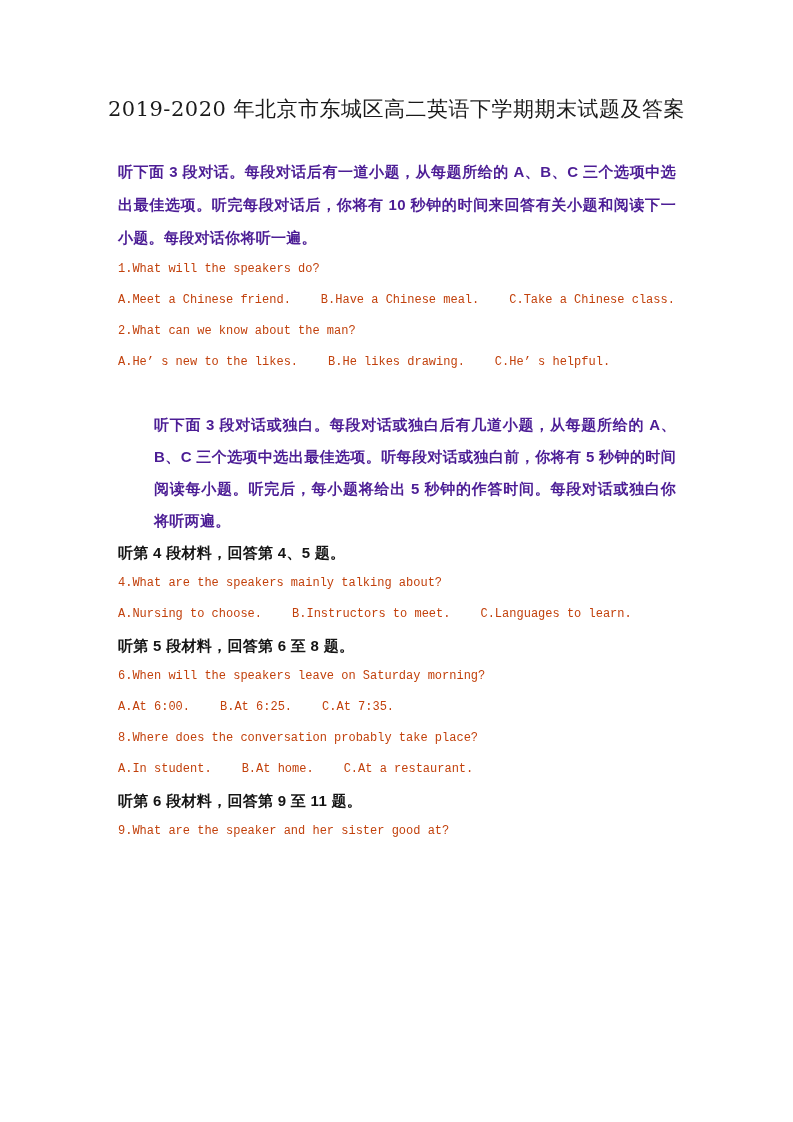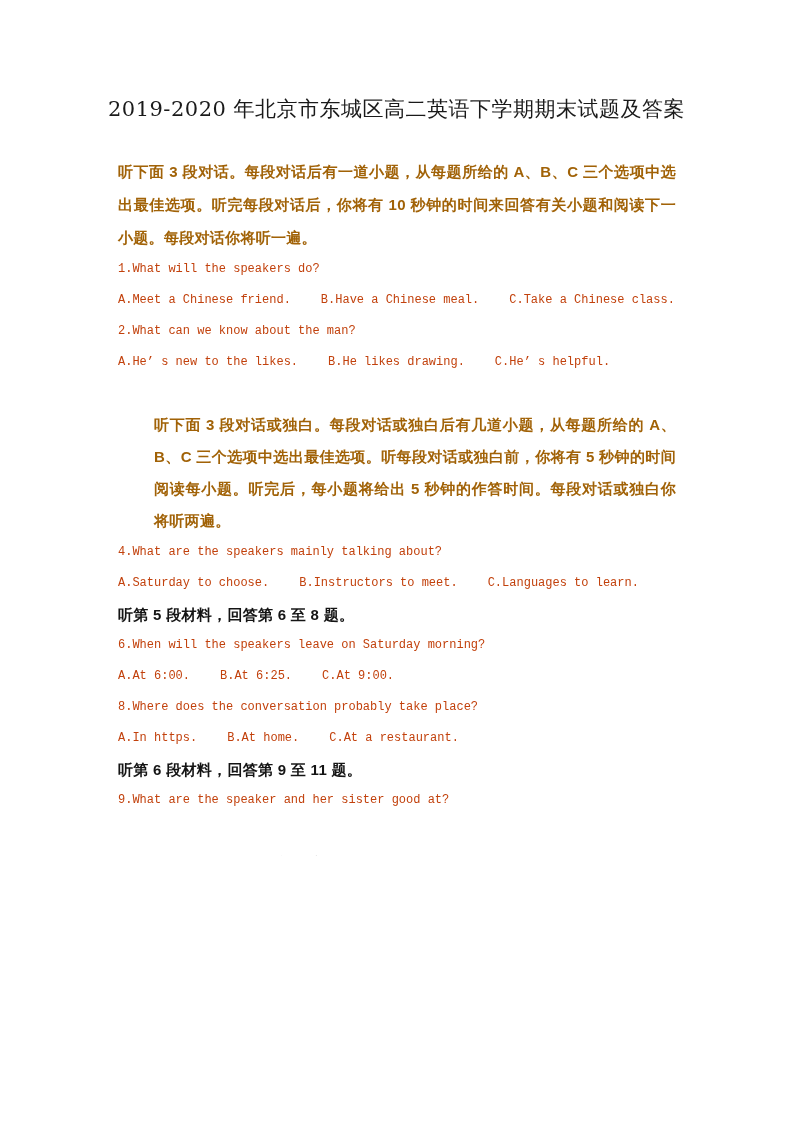--- a/index.html
+++ b/index.html
@@ -26,21 +26,21 @@
     font-weight: 400;
     color: #1a1a1a;
     letter-spacing: 0.5px;
   }
   .content {
     padding: 0 117px 0 118px;
   }
   .para {
     font-weight: 700;
     font-size: 15px;
-    color: #a16207;
+    color: #4c1d95;
     text-align: justify;
     letter-spacing: 0.3px;
   }
   .para1 {
     margin-top: 33px;
     line-height: 33px;
   }
   .para2 {
     line-height: 32px;
     margin-left: 36px;
@@ -108,45 +108,46 @@
       <div class="mono-line opts">
         <span>A.He’ s new to the likes.</span><span>B.He likes drawing.</span><span>C.He’ s helpful.</span>
       </div>
     </div>
 
     <div class="spacer"></div>
 
 
     <div class="para para2">听下面 3 段对话或独白。每段对话或独白后有几道小题，从每题所给的 A、B、C 三个选项中选出最佳选项。听每段对话或独白前，你将有 5 秒钟的时间阅读每小题。听完后，每小题将给出 5 秒钟的作答时间。每段对话或独白你将听两遍。</div>
 
+    <div class="material-head">听第 4 段材料，回答第 4、5 题。</div>
 
     <div>
       <div class="mono-line">4.What are the speakers mainly talking about?</div>
       <div class="mono-line opts">
-        <span>A.Saturday to choose.</span><span>B.Instructors to meet.</span><span>C.Languages to learn.</span>
+        <span>A.Nursing to choose.</span><span>B.Instructors to meet.</span><span>C.Languages to learn.</span>
       </div>
     </div>
 
     <div>
     </div>
 
     <div class="material-head">听第 5 段材料，回答第 6 至 8 题。</div>
 
     <div>
       <div class="mono-line">6.When will the speakers leave on Saturday morning?</div>
       <div class="mono-line opts">
-        <span>A.At 6:00.</span><span>B.At 6:25.</span><span>C.At 9:00.</span>
+        <span>A.At 6:00.</span><span>B.At 6:25.</span><span>C.At 7:35.</span>
       </div>
     </div>
 
 
     <div>
       <div class="mono-line">8.Where does the conversation probably take place?</div>
       <div class="mono-line opts">
-        <span>A.In https.</span><span>B.At home.</span><span>C.At a restaurant.</span>
+        <span>A.In student.</span><span>B.At home.</span><span>C.At a restaurant.</span>
       </div>
     </div>
 
     <div class="material-head">听第 6 段材料，回答第 9 至 11 题。</div>
 
     <div>
       <div class="mono-line">9.What are the speaker and her sister good at?</div>
     </div>
 
   </div>

